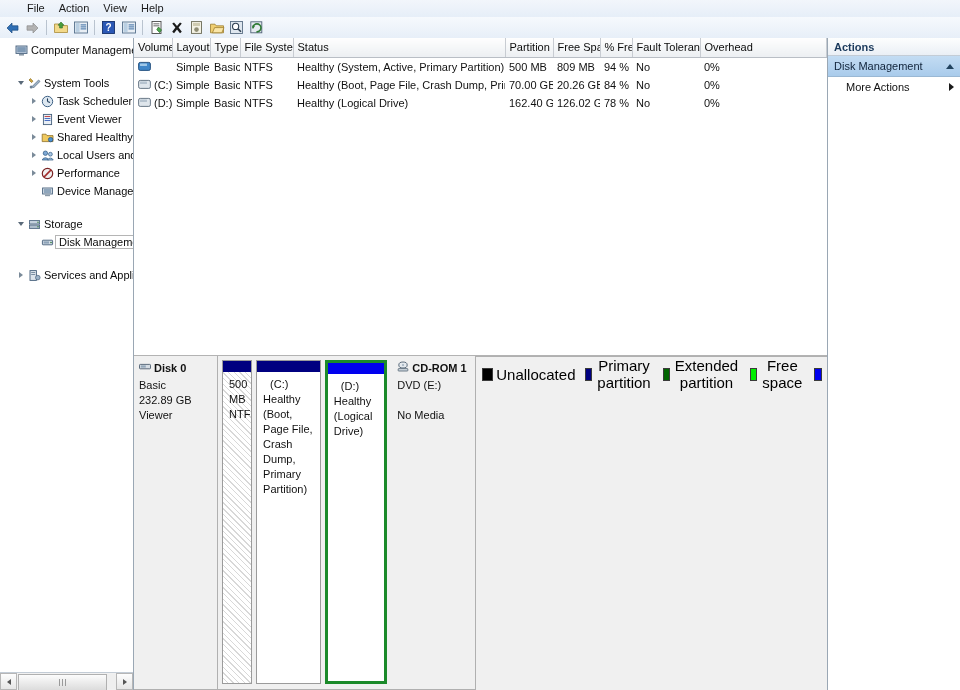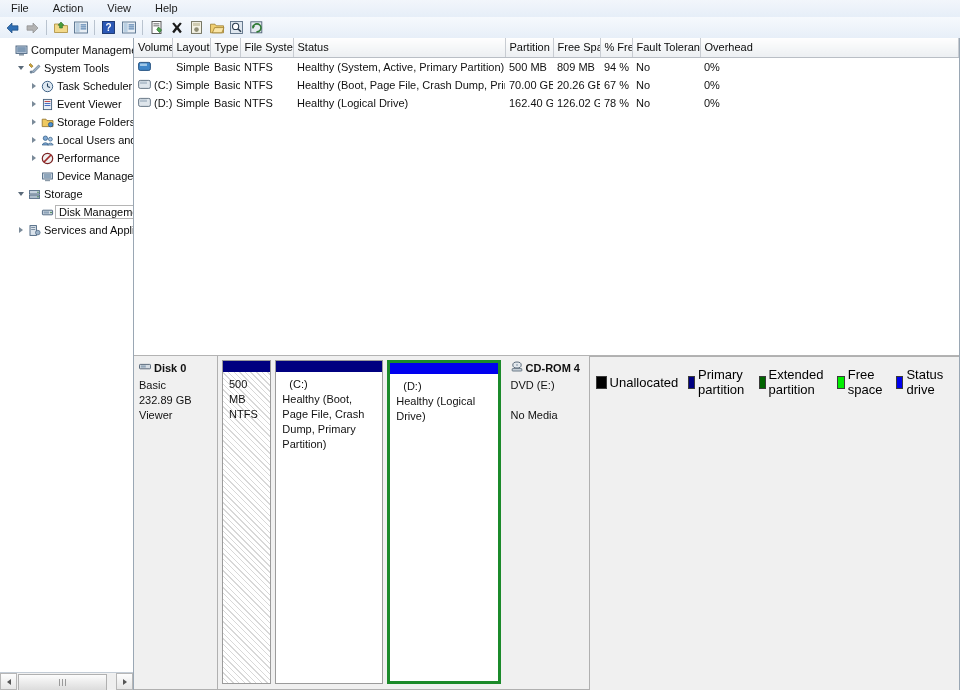--- a/index.html
+++ b/index.html
@@ -9,22 +9,22 @@
     font-family:"Liberation Sans", sans-serif;
     font-size:11px;
     color:#000;
     overflow:hidden;
     -webkit-font-smoothing:none;
   }
   .app{position:relative;width:960px;height:690px;box-sizing:border-box;
        background:linear-gradient(#eef3fa,#e3ebf5);}
 
   
-  .menubar{height:17px;display:flex;align-items:center;padding-left:4px;
-           background:linear-gradient(#f2f6fb,#e6eef8);gap:10px;}
+  .menubar{height:17px;display:flex;align-items:center;padding-left:20px;
+           background:linear-gradient(#f2f6fb,#e6eef8);gap:0;}
   .menubar .mi{padding:1px 7px 2px 7px;font-size:11px;color:#1a1a1a;cursor:default;}
 
   
   .toolbar{height:21px;display:flex;align-items:center;padding-left:3px;gap:1px;
            background:linear-gradient(#f6f9fd,#e7eff8);
            border-bottom:1px solid #b8c4d2;}
   .tb{width:19px;height:19px;display:flex;align-items:center;justify-content:center;}
   .tbsep{width:1px;height:15px;background:#b9c3cf;margin:0 3px;}
 
   
@@ -38,21 +38,21 @@
   .trow{display:flex;align-items:center;height:18px;white-space:nowrap;font-size:11px;}
   .tw{width:11px;flex:0 0 11px;display:flex;align-items:center;justify-content:center;}
   .tw .arrow{width:0;height:0;border-left:4px solid #7a8a99;
              border-top:3.5px solid transparent;border-bottom:3.5px solid transparent;}
   .tw .arrow.open{border-left:3.5px solid transparent;border-right:3.5px solid transparent;
              border-top:4px solid #5a6a79;border-bottom:0;}
   .ticon{width:16px;flex:0 0 16px;display:flex;align-items:center;justify-content:center;}
   .tlabel{padding-left:2px;color:#0a0a0a;}
   .trow.sel .tlabel{background:#fff;border:1px solid #b5b5b5;padding:0 3px;}
   .ind1{padding-left:0px;}
-  .ind2{padding-left:13px;}
+  .ind2{padding-left:13px;margin-top:15px;}
   .ind3{padding-left:26px;}
 
   .hscroll{height:17px;border-top:1px solid #c3ccd6;background:#f1f1f1;
            display:flex;align-items:center;}
   .hsbtn{width:15px;height:15px;display:flex;align-items:center;justify-content:center;
          background:linear-gradient(#fdfdfd,#e6e6e6);border:1px solid #b6b6b6;}
   .hsarrowL{width:0;height:0;border-right:4px solid #555;border-top:3px solid transparent;border-bottom:3px solid transparent;}
   .hsarrowR{width:0;height:0;border-left:4px solid #555;border-top:3px solid transparent;border-bottom:3px solid transparent;}
   .hstrack{flex:1;height:15px;background:#efefef;position:relative;}
   .hsthumb{position:absolute;left:1px;top:0;width:88%;height:15px;
@@ -98,21 +98,21 @@
     background-image:repeating-linear-gradient(45deg,
       #ffffff 0 3px,#d8d8d8 3px 4px);
   }
   .pletter{padding-left:7px;}
   .cdrow{display:flex;border-bottom:1px solid #b0b0b0;background:#f0f0f0;min-height:95px;}
   .cdbody{flex:1;background:#ececec;border-left:0;}
   .graph-fill{flex:1;background:#f0f0f0;}
 
   
   .legend{height:18px;flex:0 0 18px;display:flex;align-items:center;gap:4px;
-          padding:16px 6px;background:#f0f0f0;border-top:1px solid #b0b0b0;font-size:13px;}
+          padding:8px 6px;background:#f0f0f0;border-top:1px solid #b0b0b0;font-size:15px;text-align:center;}
   .lgitem{display:flex;align-items:center;gap:3px;margin-right:6px;}
   .sw{width:9px;height:11px;border:1px solid #3a3a3a;display:block;}
 
   
   .actions{width:132px;flex:0 0 132px;background:#fff;display:flex;flex-direction:column;}
   .actions-hd{height:17px;display:flex;align-items:center;padding-left:6px;
               background:linear-gradient(#fdfefe,#eaeff5);
               border-bottom:1px solid #c3ccd6;font-weight:bold;font-size:11px;color:#1b3a5c;}
   .act-group{height:20px;display:flex;align-items:center;padding:0 6px;
              background:linear-gradient(#c3dcf3,#a9cbeb);
@@ -287,21 +287,21 @@
         <div class="trow ind3">
           <div class="tw">
               <span class="arrow"></span>
             </div>
           <div class="ticon">
             <svg width="13" height="13" viewBox="0 0 13 13">
               <path d="M1.2 3.2 L5 3.2 L6 4.6 L12 4.6 L12 10.6 L1.2 10.6 Z" fill="#efc95f" stroke="#8e6f26" stroke-width="0.8"></path>
               <circle cx="9.6" cy="8.6" r="2.2" fill="#4a8fd0" stroke="#1f4e7c" stroke-width="0.7"></circle>
             </svg>
           </div>
-          <div class="tlabel">Storage Folders</div>
+          <div class="tlabel">Shared Healthy</div>
         </div>
 
         <div class="trow ind3">
           <div class="tw">
               <span class="arrow"></span>
             </div>
           <div class="ticon">
             <svg width="13" height="13" viewBox="0 0 13 13">
               <circle cx="4.4" cy="4.2" r="2.2" fill="#7fa8d4" stroke="#2d5880" stroke-width="0.7"></circle>
               <path d="M1.2 11 A3.4 3.4 0 0 1 7.6 11 Z" fill="#7fa8d4" stroke="#2d5880" stroke-width="0.7"></path>
@@ -464,21 +464,21 @@
                   </span>
                   <span>(C:)</span>
                 </span>
               </td>
               <td>Simple</td>
               <td>Basic</td>
               <td>NTFS</td>
               <td>Healthy (Boot, Page File, Crash Dump, Primary Partition)</td>
               <td>70.00 GB</td>
               <td>20.26 GB</td>
-              <td>67 %</td>
+              <td>84 %</td>
               <td>No</td>
               <td>0%</td>
             </tr>
             <tr>
               <td>
                 <span class="cdrive">
                   <span>
                     <svg width="13" height="11" viewBox="0 0 13 11">
                       <rect x="0.6" y="1.4" width="11.8" height="8" rx="1.6" fill="#dfe6ec" stroke="#5b6c7c" stroke-width="0.9"></rect>
                       <rect x="2" y="2.6" width="7" height="2.4" rx="0.5" fill="#b6c3cf"></rect>
@@ -551,21 +551,21 @@
         <div class="cdrow">
           <div class="diskinfo">
             <div class="dtitle">
               <span>
                 <svg width="12" height="11" viewBox="0 0 12 11">
                   <ellipse cx="6" cy="4" rx="4.2" ry="3" fill="#e4e9ee" stroke="#4e5f70" stroke-width="0.9"></ellipse>
                   <ellipse cx="6" cy="4" rx="1.1" ry="0.8" fill="#8b9cad"></ellipse>
                   <rect x="1.2" y="7.6" width="9.6" height="2.4" rx="0.5" fill="#cfd7df" stroke="#4e5f70" stroke-width="0.8"></rect>
                 </svg>
               </span>
-              <span>CD-ROM 4</span>
+              <span>CD-ROM 1</span>
             </div>
             <div>DVD (E:)</div>
             <div style="height:15px"></div>
             <div>No Media</div>
           </div>
           <div class="cdbody"></div>
         </div>
 
         <div class="graph-fill"></div>
 
@@ -588,15 +588,27 @@
           </span>
           <span class="lgitem">
             <span class="sw" style="background:#0000EE;"></span>
             <span>Status drive</span>
           </span>
         </div>
 
       </div>
     </div>
 
+    <div class="actions">
+      <div class="actions-hd">Actions</div>
+      <div class="act-group">
+        <span class="gname">Disk Management</span>
+        <span class="tri-up"></span>
+      </div>
+      <div class="act-item">
+        <span class="iname">More Actions</span>
+        <span class="tri-right"></span>
+      </div>
+      <div class="actions-fill"></div>
+    </div>
 
   </div>
 </div>
 
 </body></html>

